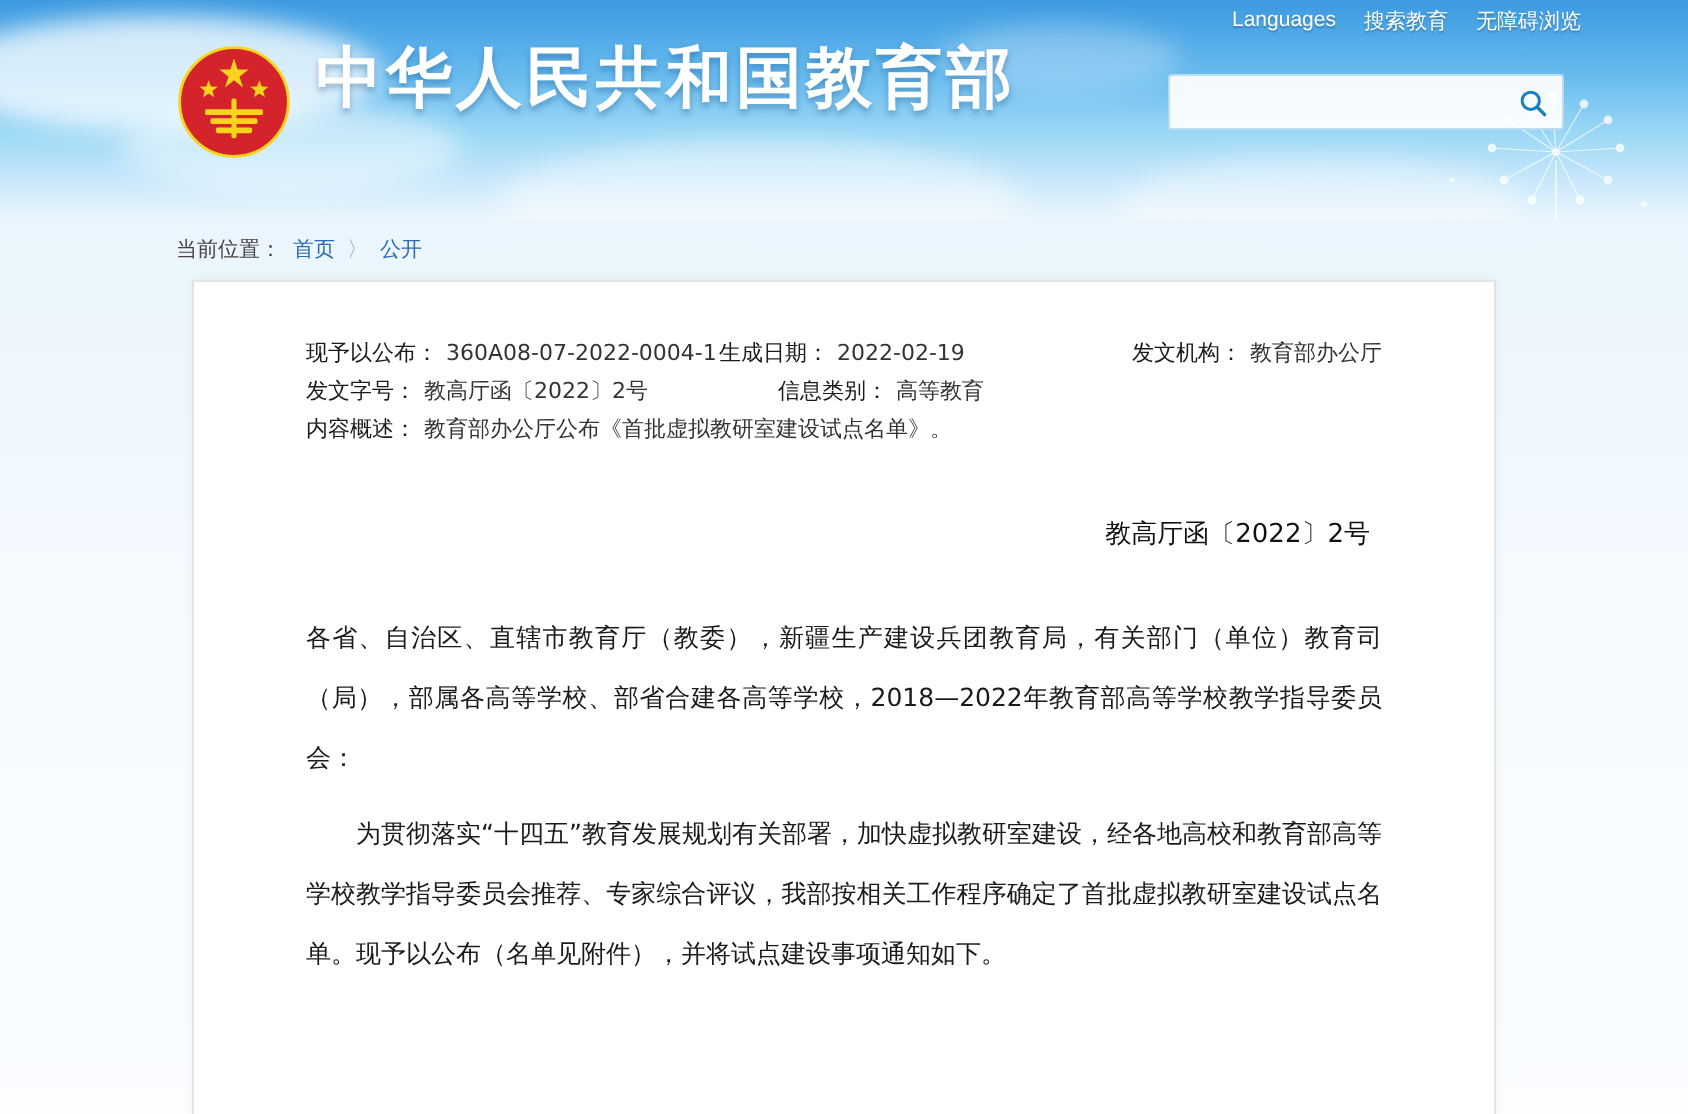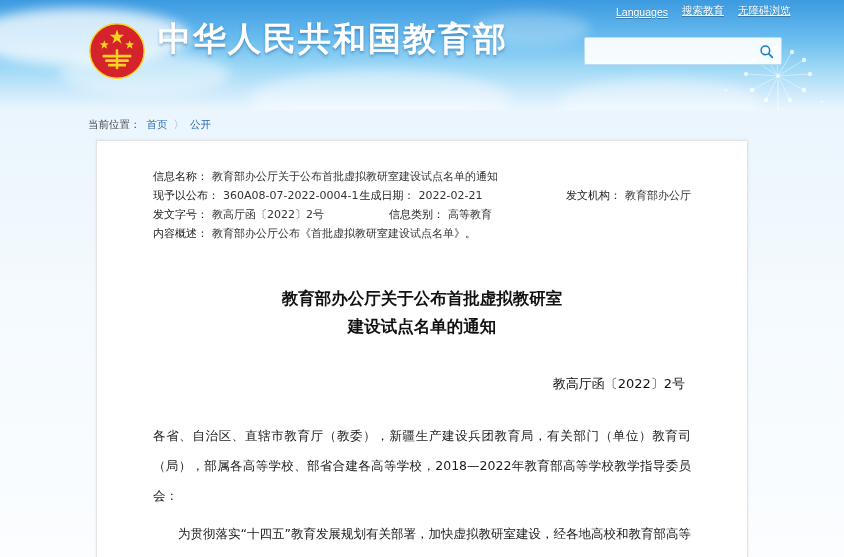--- a/index.html
+++ b/index.html
@@ -50,27 +50,26 @@
     width: 120px;
     height: 70px;
     opacity: .85;
   }
 
   .topnav {
     position: absolute;
     top: 4px;
     left: 616px;
     display: flex;
-    align-items: flex-end;
+    align-items: flex-start;
     gap: 14px;
     font-size: 10.5px;
     color: #ffffff;
     text-shadow: 0 1px 1px rgba(0,0,0,.25);
     z-index: 5;
-    text-decoration: underline;
   }
   .topnav span { cursor: pointer; white-space: nowrap; }
 
   .brand {
     position: absolute;
     left: 88px;
     top: 22px;
     display: flex;
     align-items: flex-start;
     gap: 12px;
@@ -323,33 +322,29 @@
     <span class="crumb-label">当前位置：</span>
     <span class="crumb-link">首页</span>
     <span class="sep">〉</span>
     <span class="crumb-link">公开</span>
   </div>
 
   <div class="doc">
 
     <div class="meta">
 
-      <div class="meta-row wide">
-        <span class="meta-label">信息名称：</span>
-        <span class="meta-value">教育部办公厅关于公布首批虚拟教研室建设试点名单的通知</span>
-      </div>
 
       <div class="meta-row">
         <span class="meta-col-a">
           <span class="meta-label">现予以公布：</span>
           <span class="meta-value">360A08-07-2022-0004-1</span>
         </span>
         <span class="meta-col-a">
           <span class="meta-label">生成日期：</span>
-          <span class="meta-value">2022-02-21</span>
+          <span class="meta-value">2022-02-19</span>
         </span>
         <span class="meta-col-b">
           <span class="meta-label">发文机构：</span>
           <span class="meta-value">教育部办公厅</span>
         </span>
       </div>
 
       <div class="meta-row">
         <span class="meta-col-a">
           <span class="meta-label">发文字号：</span>
@@ -361,24 +356,20 @@
         </span>
       </div>
 
       <div class="meta-row wide">
         <span class="meta-label">内容概述：</span>
         <span class="meta-value">教育部办公厅公布《首批虚拟教研室建设试点名单》。</span>
       </div>
 
     </div>
 
-    <div class="doc-title">
-      <div>教育部办公厅关于公布首批虚拟教研室</div>
-      <div>建设试点名单的通知</div>
-    </div>
 
     <div class="doc-number">教高厅函〔2022〕2号</div>
 
     <div class="doc-body">
       <p>各省、自治区、直辖市教育厅（教委），新疆生产建设兵团教育局，有关部门（单位）教育司（局），部属各高等学校、部省合建各高等学校，2018—2022年教育部高等学校教学指导委员会：</p>
       <p class="indent">为贯彻落实“十四五”教育发展规划有关部署，加快虚拟教研室建设，经各地高校和教育部高等学校教学指导委员会推荐、专家综合评议，我部按相关工作程序确定了首批虚拟教研室建设试点名单。现予以公布（名单见附件），并将试点建设事项通知如下。</p>
     </div>
 
   </div>
 

